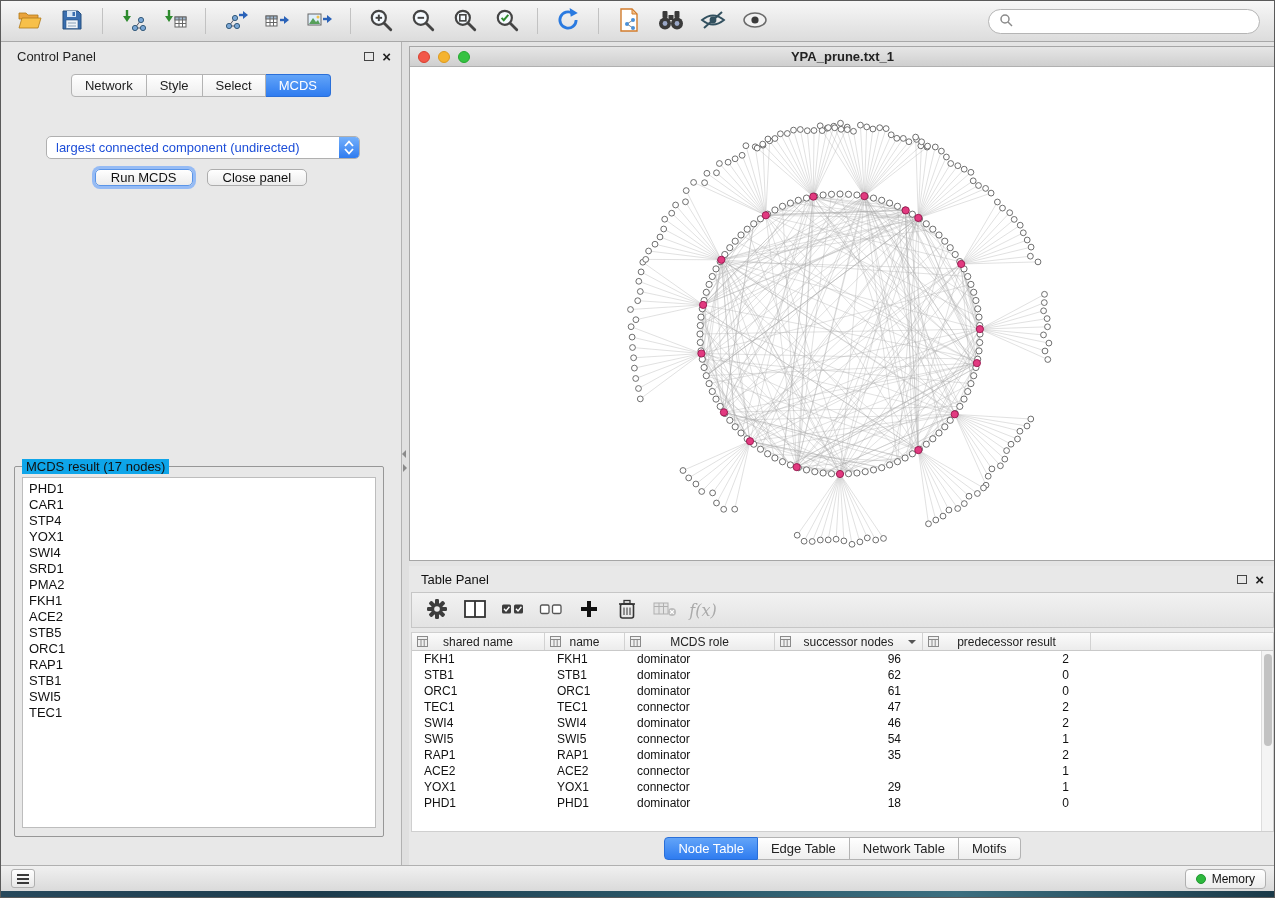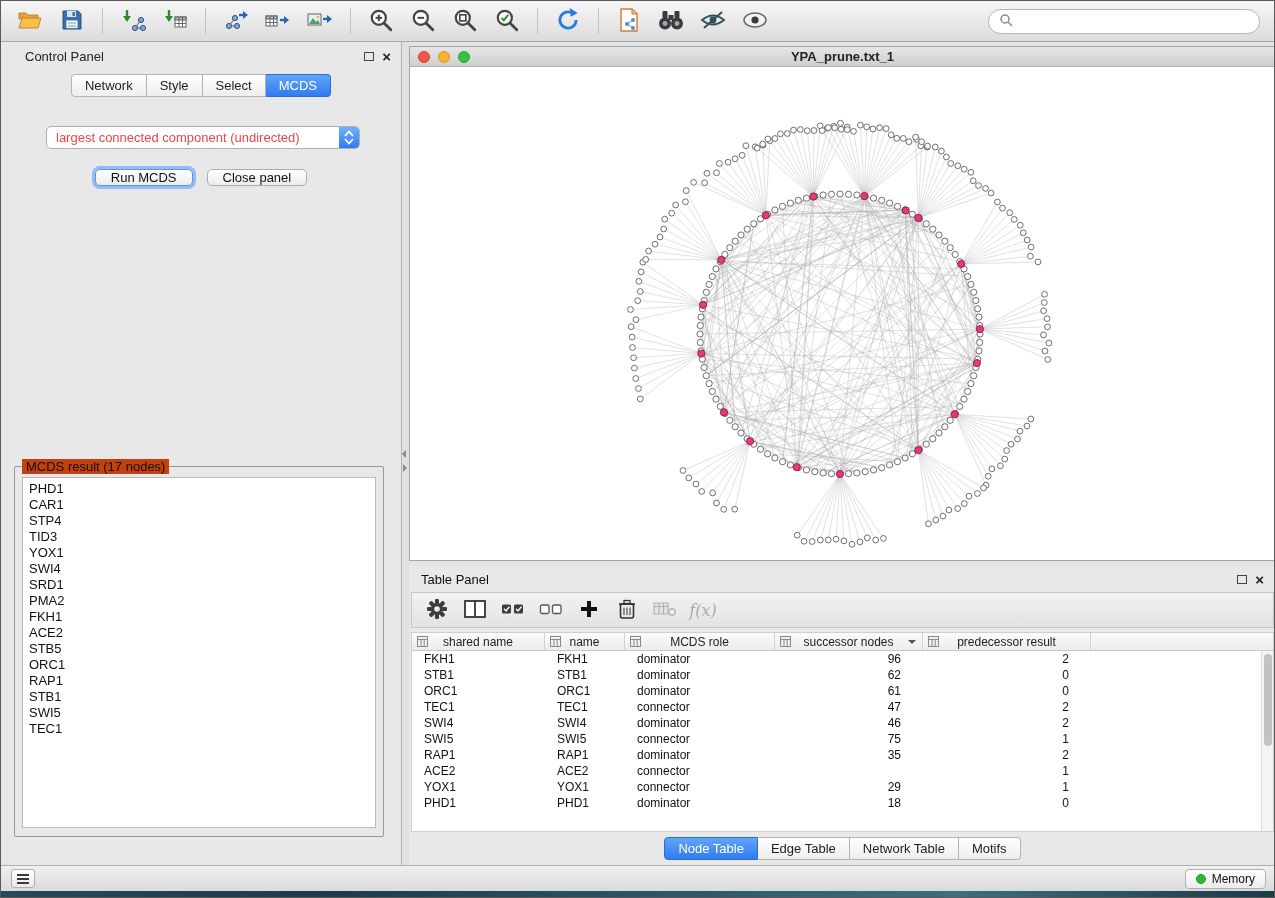--- a/index.html
+++ b/index.html
@@ -14,45 +14,45 @@
     background:transparent; border:none; margin:0 2px; cursor:default; }
   .tsep { width:1px; height:26px; background:#c2c2c2; margin:0 9px; }
   .search-wrap { position:absolute; right:16px; top:8px; width:272px; height:25px;
     background:#fff; border:1px solid #b5b5b5; border-radius:13px;
     display:flex; align-items:center; padding:0 10px; gap:6px; }
   .search-wrap input { border:none; outline:none; flex:1; font-size:13px; background:transparent; }
 
   
   .control-panel { position:absolute; left:0; top:41px; width:401px; height:823px;
     background:#e8e8e8; border-right:1px solid #b2b2b2; }
-  .cp-header { position:absolute; left:16px; top:0; right:0; height:28px;
-    display:flex; align-items:center; padding:0 10px 0 8px; font-size:13px; color:#222; }
+  .cp-header { position:absolute; left:0; top:0; right:0; height:28px;
+    display:flex; align-items:center; padding:0 10px 0 16px; font-size:13px; color:#222; }
   .win-icons { margin-left:auto; display:flex; align-items:center; gap:8px; }
   .float-icon { width:10px; height:9px; border:1.5px solid #444; display:inline-block; }
   .close-x { font-size:15px; font-weight:bold; color:#222; line-height:1; }
   .cp-tabs { position:absolute; top:32px; left:0; right:0; display:flex; justify-content:center; }
   .seg { display:inline-flex; }
   .seg-btn { background:linear-gradient(#ffffff,#eeeeee); border:1px solid #b3b3b3; border-left-width:0;
     padding:3px 13px; font-size:13px; color:#222; cursor:default; white-space:nowrap; }
   .seg-btn:first-child { border-left-width:1px; border-radius:4px 0 0 4px; }
   .seg-btn:last-child { border-radius:0 4px 4px 0; }
   .seg-btn.active { background:linear-gradient(#62a4f8,#2f7cf0); color:#fff; border-color:#2a6fd8; }
   .opt-label { position:absolute; top:72px; left:0; right:0; text-align:center; font-size:13px; color:#111; }
-  .dropdown { position:absolute; top:84px; left:45px; width:314px; height:23px; background:#fff;
+  .dropdown { position:absolute; top:94px; left:45px; width:314px; height:23px; background:#fff;
     border:1px solid #b0b0b0; border-radius:5px; display:flex; align-items:center;
-    padding-left:9px; font-size:13px; color:#ef4444; }
+    padding-left:9px; font-size:13px; color:#1d4ed8; }
   .dd-stepper { margin-left:auto; width:20px; height:21px; border-radius:0 4px 4px 0;
     background:linear-gradient(#74b0fb,#2f7cf0); display:flex; align-items:center; justify-content:center; }
   .cp-buttons { position:absolute; top:127px; left:0; right:0; display:flex; justify-content:center; gap:14px; }
   .mac-btn { background:linear-gradient(#ffffff,#ececec); border:1px solid #adadad; border-radius:5px;
     padding:0 15px; font-size:13px; color:#111; cursor:default; }
   .mac-btn.focus { box-shadow:0 0 0 3px rgba(80,150,255,.55); border-color:#5a95e8; }
   .result-box { position:absolute; left:13px; right:17px; top:424px; height:371px;
     border:1px solid #979797; border-radius:2px; }
-  .result-legend { position:absolute; top:-8px; left:7px; background:#c2410c; padding:0 4px; font-size:13px; color:#111; }
+  .result-legend { position:absolute; top:-8px; left:7px; background:#0ea5e9; padding:0 4px; font-size:13px; color:#111; }
   .result-list { position:absolute; left:7px; right:7px; top:10px; bottom:8px; background:#fff;
     border:1px solid #bdbdbd; overflow:hidden; padding:3px 6px; }
   .mcds-item { font-size:13px; line-height:16px; color:#111; }
 
   
   .v-divider { position:absolute; left:401px; top:41px; width:7px; height:823px; background:#e0e0e0; }
   .tri-left, .tri-right { position:absolute; left:0; width:0; height:0; border:4px solid transparent; }
   .tri-left { top:408px; border-right-color:#8a8a8a; border-left-width:0; }
   .tri-right { top:422px; border-left-color:#8a8a8a; border-right-width:0; margin-left:1px; }
 
@@ -306,21 +306,20 @@
     <div class="cp-buttons">
       <button class="mac-btn focus">Run MCDS</button>
       <button class="mac-btn">Close panel</button>
     </div>
     <div class="result-box">
       <span class="result-legend">MCDS result (17 nodes)</span>
       <div class="result-list" id="mcds-list">
           <div class="mcds-item">PHD1</div>
           <div class="mcds-item">CAR1</div>
           <div class="mcds-item">STP4</div>
-          <div class="mcds-item">TID3</div>
           <div class="mcds-item">YOX1</div>
           <div class="mcds-item">SWI4</div>
           <div class="mcds-item">SRD1</div>
           <div class="mcds-item">PMA2</div>
           <div class="mcds-item">FKH1</div>
           <div class="mcds-item">ACE2</div>
           <div class="mcds-item">STB5</div>
           <div class="mcds-item">ORC1</div>
           <div class="mcds-item">RAP1</div>
           <div class="mcds-item">STB1</div>
@@ -1179,21 +1178,21 @@
             <div class="td l" style="width: 133px;">SWI4</div>
             <div class="td l" style="width: 80px;">SWI4</div>
             <div class="td l" style="width: 150px;">dominator</div>
             <div class="td r" style="width: 148px;">46</div>
             <div class="td r" style="width: 168px;">2</div>
           </div>
           <div class="tr">
             <div class="td l" style="width: 133px;">SWI5</div>
             <div class="td l" style="width: 80px;">SWI5</div>
             <div class="td l" style="width: 150px;">connector</div>
-            <div class="td r" style="width: 148px;">75</div>
+            <div class="td r" style="width: 148px;">54</div>
             <div class="td r" style="width: 168px;">1</div>
           </div>
           <div class="tr">
             <div class="td l" style="width: 133px;">RAP1</div>
             <div class="td l" style="width: 80px;">RAP1</div>
             <div class="td l" style="width: 150px;">dominator</div>
             <div class="td r" style="width: 148px;">35</div>
             <div class="td r" style="width: 168px;">2</div>
           </div>
           <div class="tr">

